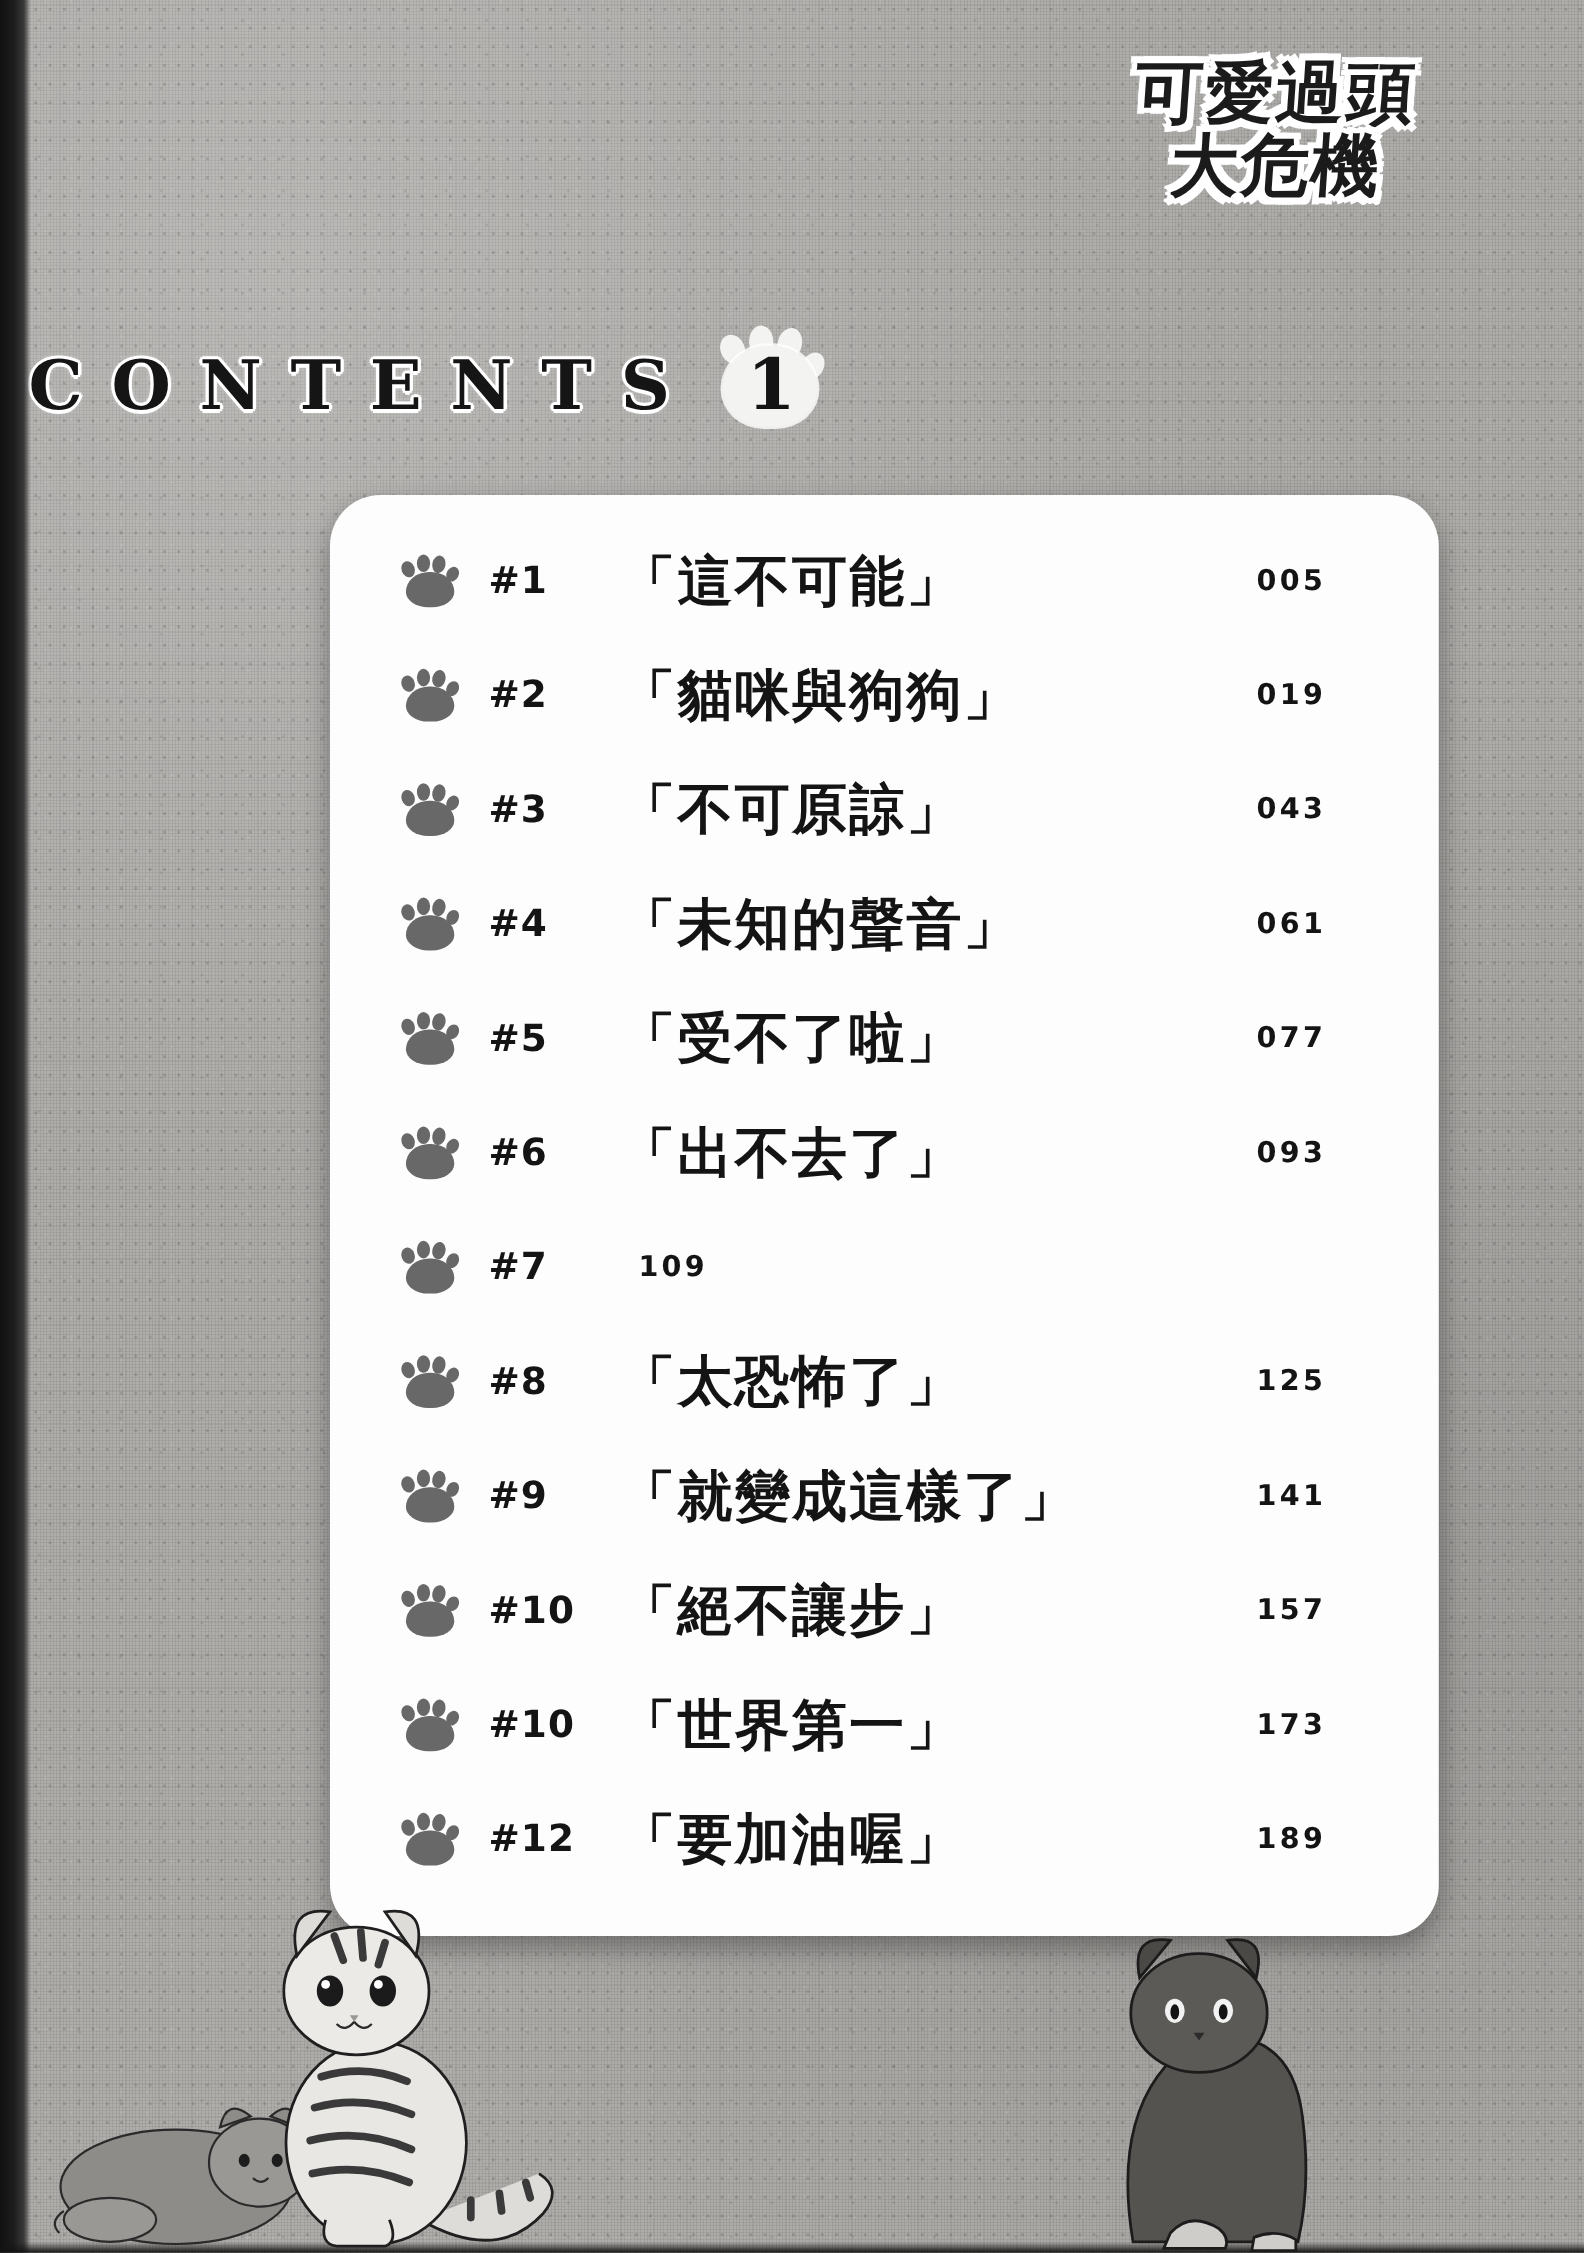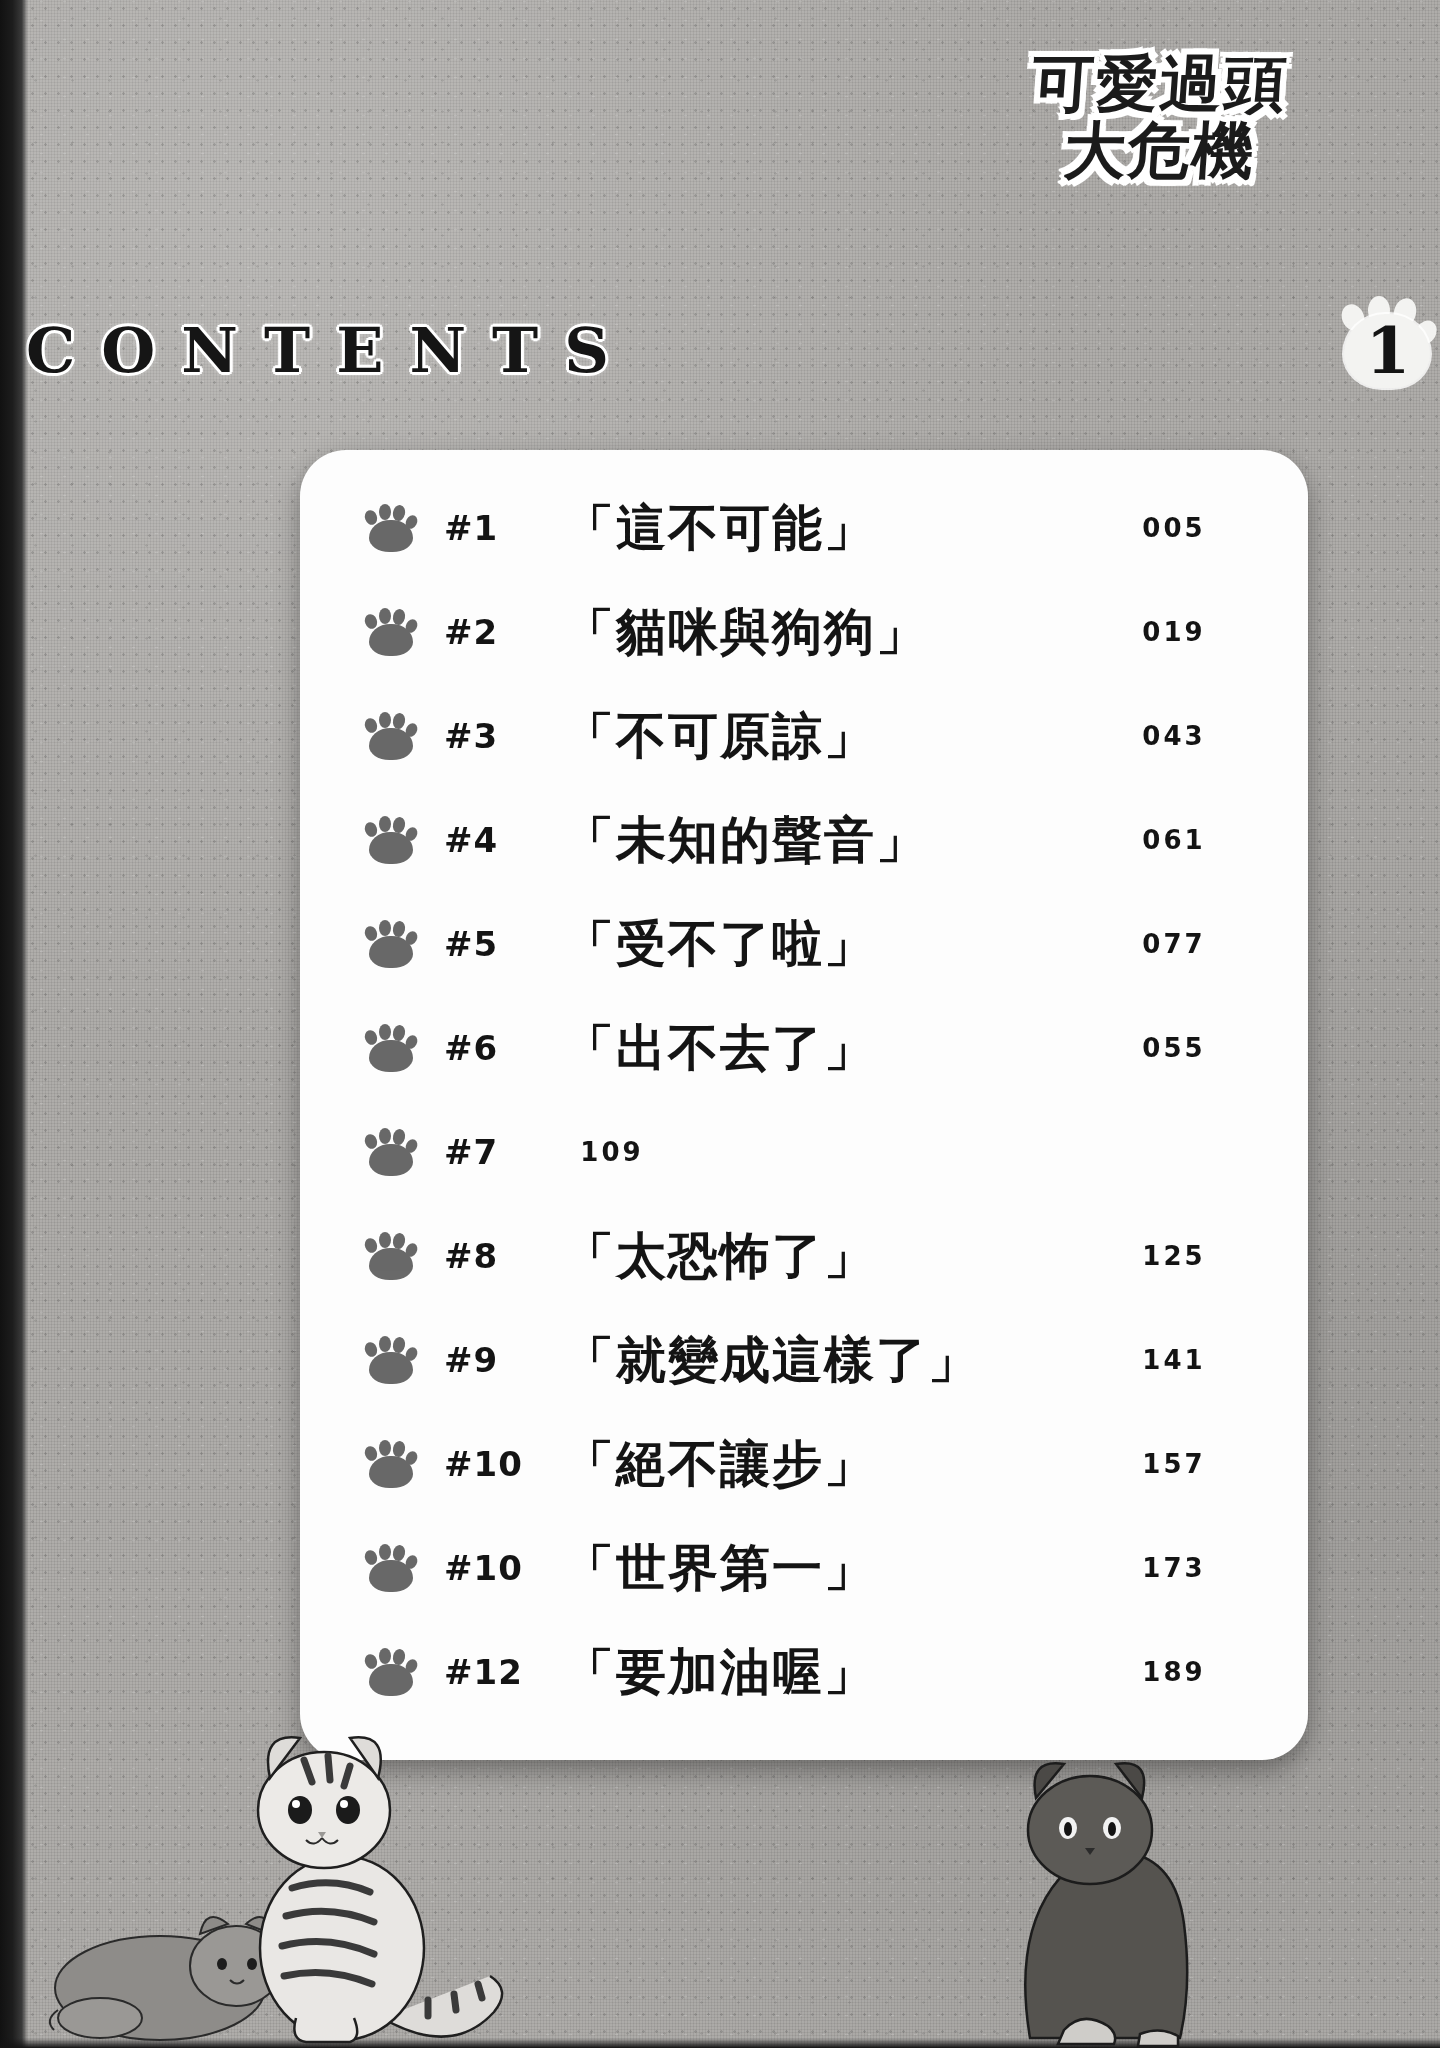--- a/index.html
+++ b/index.html
@@ -80,21 +80,21 @@
   .logo-line-2 { font-size: 62px; margin-top: 4px; transform: skewX(-4deg); }
 
   
   .contents-head {
     position: absolute;
     top: 300px;
     left: 0;
     width: 1440px;
     display: flex;
     align-items: center;
-    justify-content: space-between;
+    justify-content: flex-start;
     z-index: 4;
   }
   .contents-word {
     font-family: "DejaVu Serif", serif;
     font-size: 62px;
     font-weight: bold;
     letter-spacing: 26px;
     color: #151515;
     text-shadow:
       -2px -2px 0 #fff, 2px -2px 0 #fff, -2px 2px 0 #fff, 2px 2px 0 #fff,
@@ -323,21 +323,21 @@
       <li class="toc-row">
         <span class="paw">
           <span class="toe t1"></span>
             <span class="toe t2"></span>
             <span class="toe t3"></span>
             <span class="toe t4"></span>
             <span class="pad"></span>
         </span>
         <span class="ch-num">#6</span>
         <span class="ch-title">「出不去了」</span>
-        <span class="ch-page">055</span>
+        <span class="ch-page">093</span>
       </li>
 
       <li class="toc-row">
         <span class="paw">
           <span class="toe t1"></span>
             <span class="toe t2"></span>
             <span class="toe t3"></span>
             <span class="toe t4"></span>
             <span class="pad"></span>
         </span>

